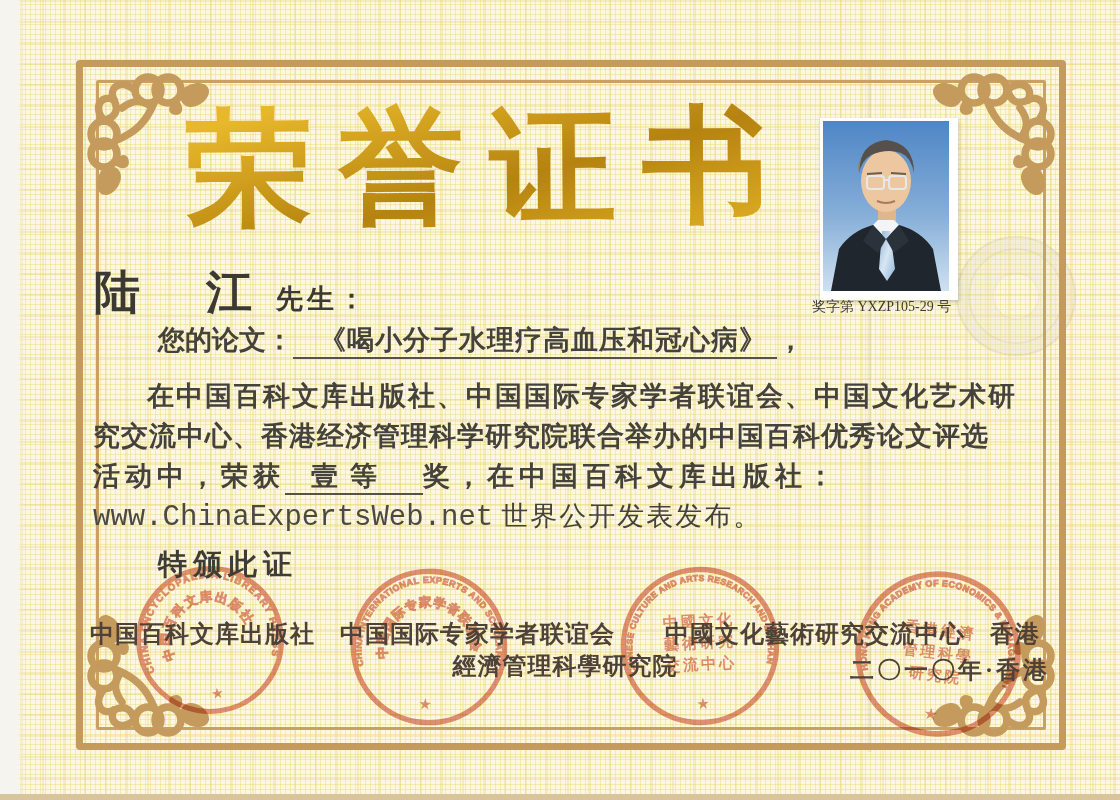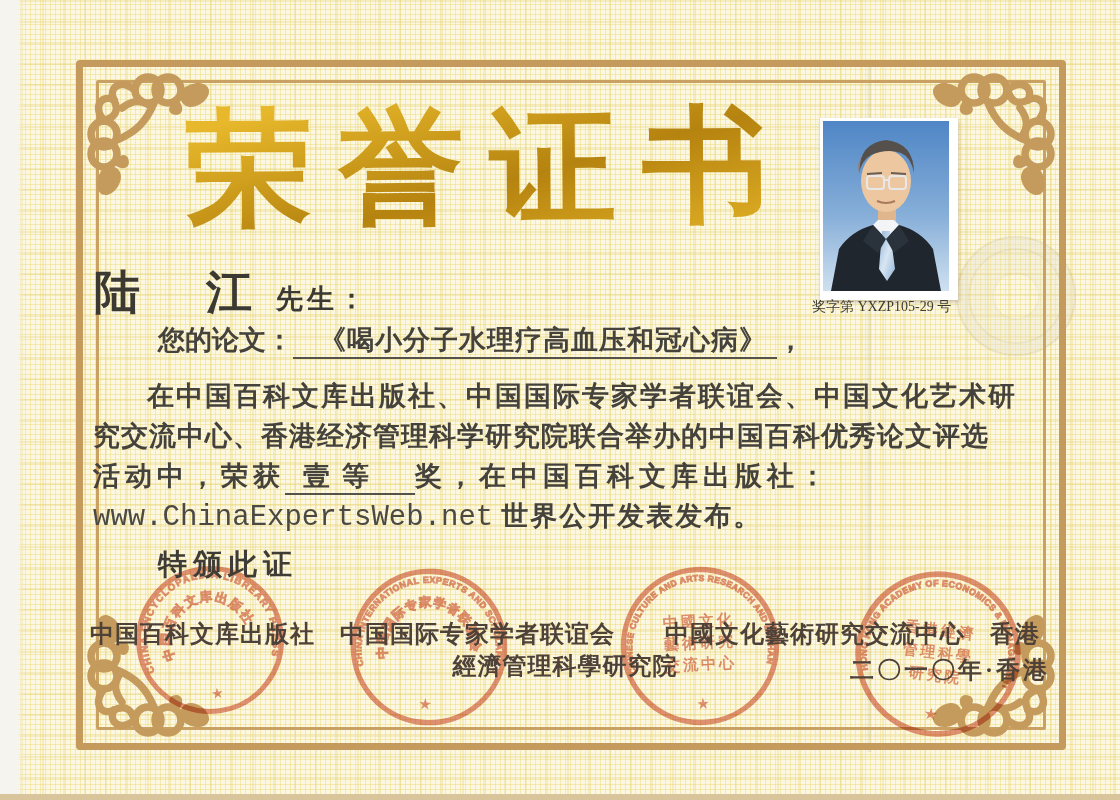--- a/index.html
+++ b/index.html
@@ -46,24 +46,24 @@
   .ink{color:#45423b;z-index:4;}
   #greeting{left:94px;top:262px;z-index:4;display:flex;align-items:baseline;}
   #recipient{font-size:46px;font-weight:bold;letter-spacing:10px;color:#3c3933;}
   #honorific{font-size:27px;font-weight:bold;color:#3c3933;margin-left:14px;letter-spacing:4px;}
   #paper-line{left:158px;top:322px;z-index:4;font-size:27px;font-weight:600;}
   #paper-title-underline{border-bottom:2px solid #55524a;padding:0 10px 2px 26px;letter-spacing:1px;}
   .bodyline{left:93px;width:940px;z-index:4;font-size:27px;font-weight:600;letter-spacing:1.5px;}
   #body1{top:378px;text-indent:2em;letter-spacing:2px;font-family:Liberation Serif, serif;}
   #body2{top:418px;letter-spacing:1px;}
   #body3{top:458px;letter-spacing:5px;}
-  #award-underline{border-bottom:2px solid #55524a;padding:0 34px 2px 18px;letter-spacing:12px;}
+  #award-underline{border-bottom:2px solid #55524a;padding:0 34px 2px 26px;letter-spacing:12px;}
   #body4{top:498px;letter-spacing:2px;}
   #website{font-family:"Liberation Mono","DejaVu Sans Mono",monospace;font-size:29px;font-weight:400;color:#4c4942;letter-spacing:0;}
-  #publish{font-weight:700;margin-left:8px;}
+  #publish{font-weight:400;margin-left:8px;}
   #issue{left:158px;top:545px;z-index:4;font-size:29px;font-weight:bold;letter-spacing:6px;color:#3f3c35;}
   
   #orgs{left:80px;top:618px;width:970px;text-align:center;z-index:4;font-size:24px;font-weight:600;color:#4e4138;letter-spacing:1px;}
   #date-place{left:80px;top:654px;width:970px;text-align:right;z-index:4;font-size:24px;font-weight:600;color:#4e4138;letter-spacing:3px;}
   
   .stamp{z-index:3;opacity:.60;mix-blend-mode:multiply;}
   .stamp .ink2{fill:#cf4e2d;stroke:#cf4e2d;}
   .stamp text{font-family:"Liberation Sans","DejaVu Sans",sans-serif;font-weight:bold;}
   #stamp1{left:126px;top:556px;width:168px;height:168px;transform:rotate(-8deg);}
   #stamp2{left:340px;top:558px;width:178px;height:178px;transform:rotate(4deg);}

